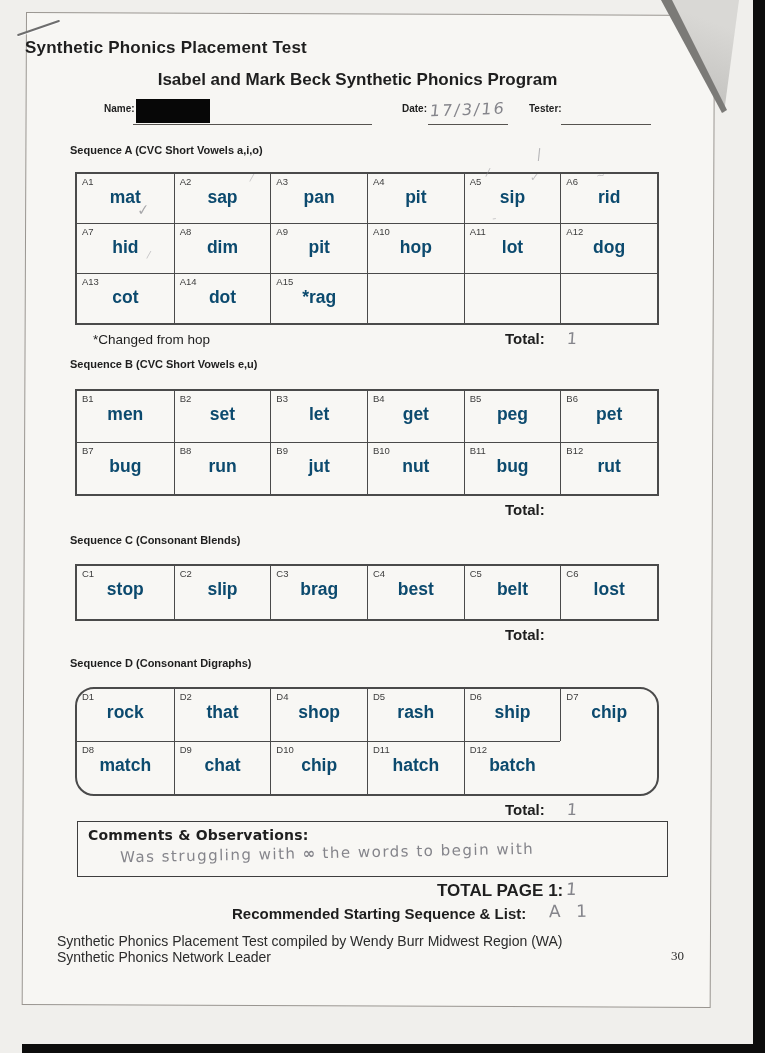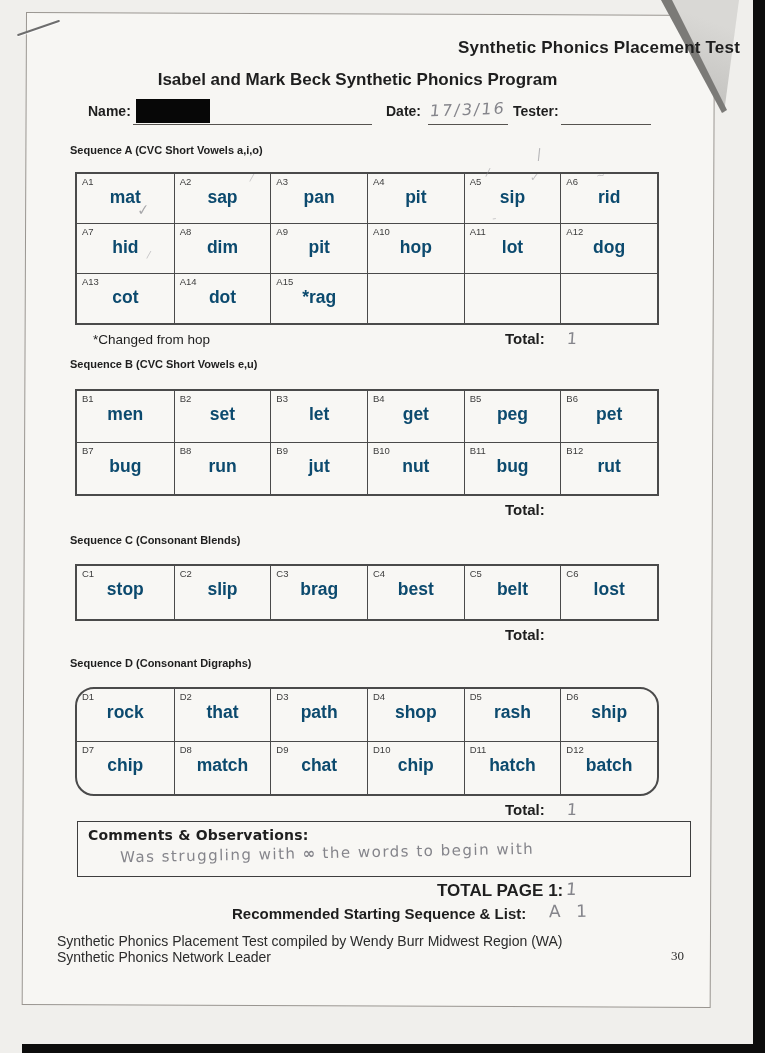--- a/index.html
+++ b/index.html
@@ -23,25 +23,25 @@
     background:linear-gradient(200deg,#d9d8d5 10%,#9a9996 70%,#83827f 100%);
   }
   .fold-shadow-edge{
     position:absolute;left:0;top:0;width:765px;height:130px;pointer-events:none;
     clip-path:polygon(661px 0px,672px 0px,727px 110px,722px 113px);
     background:#7b7a77;
   }
   .staple{position:absolute;left:16px;top:27px;width:45px;height:2px;background:#6e6e6e;
     transform:rotate(-19deg);border-radius:2px;box-shadow:0 1px 0 rgba(255,255,255,.7);}
   
-  .title{position:absolute;left:25px;top:38px;width:715px;text-align:right;
+  .title{position:absolute;left:25px;top:38px;width:715px;text-align:left;
     font-size:17px;font-weight:bold;letter-spacing:.2px;}
   .subtitle{position:absolute;left:0px;top:70px;width:715px;text-align:center;
     font-size:17px;font-weight:bold;}
-  .field-label{position:absolute;font-size:14px;font-weight:bold;}
+  .field-label{position:absolute;font-size:10px;font-weight:bold;margin-left:16px;}
   .rule{position:absolute;height:1px;background:#56534f;}
   .redaction{position:absolute;left:136px;top:99px;width:74px;height:24px;background:#070707;}
   .handwriting{color:#85858b;font-family:"DejaVu Sans",sans-serif;}
   .date-hand{position:absolute;left:430px;top:100px;font-size:16px;letter-spacing:2px;
     transform:skewX(-8deg) rotate(-2deg);}
   
   .seq{position:absolute;left:70px;width:586px;}
   .seq-heading{margin:0;font-size:11px;font-weight:bold;line-height:16px;}
   .seq-table{
     display:grid;grid-template-columns:repeat(6,1fr);
@@ -53,21 +53,21 @@
   .cell:nth-child(6n+1){border-left:none;}
   .cell:nth-child(-n+6){border-top:none;}
   .code{position:absolute;left:5px;top:2px;font-size:9.5px;color:#3d3d3d;}
   .word{text-align:center;margin-top:13px;font-size:17.5px;font-weight:bold;color:#0c4a6e;}
   .total-row{position:relative;height:24px;margin-top:4px;}
   .note{position:absolute;left:23px;top:3px;font-size:13.5px;}
   .total-label{position:absolute;left:435px;top:1px;font-size:15px;font-weight:bold;}
   .total-value{position:absolute;left:497px;top:0px;font-size:16px;transform:skewX(-4deg);}
   
   .comments{position:absolute;left:77px;top:821px;width:589px;height:54px;
-    border:1.5px solid #3e3e3e;background:#f8f7f4;padding-left:23px;}
+    border:1.5px solid #3e3e3e;background:#f8f7f4;}
   .comments-label{position:absolute;left:10px;top:5px;font-size:14px;font-weight:bold;
     font-family:"DejaVu Sans",sans-serif;letter-spacing:.2px;}
   .comments-hand{position:absolute;left:42px;top:22px;font-size:15px;letter-spacing:1.5px;
     transform:rotate(-1.2deg);white-space:nowrap;}
   .comments-hand .scribble{margin:0 6px;font-weight:bold;}
   
   .total-page-label{position:absolute;left:437px;top:881px;font-size:17px;font-weight:bold;}
   .total-page-value{position:absolute;left:566px;top:879px;font-size:17px;transform:skewX(-5deg);}
   .rec-label{position:absolute;left:232px;top:905px;font-size:15px;font-weight:bold;}
   .rec-value{position:absolute;left:549px;top:901px;font-size:17px;letter-spacing:5px;
@@ -279,24 +279,20 @@
   <div class="seq-table" style="--rh:52px;margin-top:16px;border-radius:19px;">
       <div class="cell">
         <span class="code">D1</span>
         <div class="word">rock</div>
       </div>
       <div class="cell">
         <span class="code">D2</span>
         <div class="word">that</div>
       </div>
       <div class="cell">
-        <span class="code">D3</span>
-        <div class="word">path</div>
-      </div>
-      <div class="cell">
         <span class="code">D4</span>
         <div class="word">shop</div>
       </div>
       <div class="cell">
         <span class="code">D5</span>
         <div class="word">rash</div>
       </div>
       <div class="cell">
         <span class="code">D6</span>
         <div class="word">ship</div>

